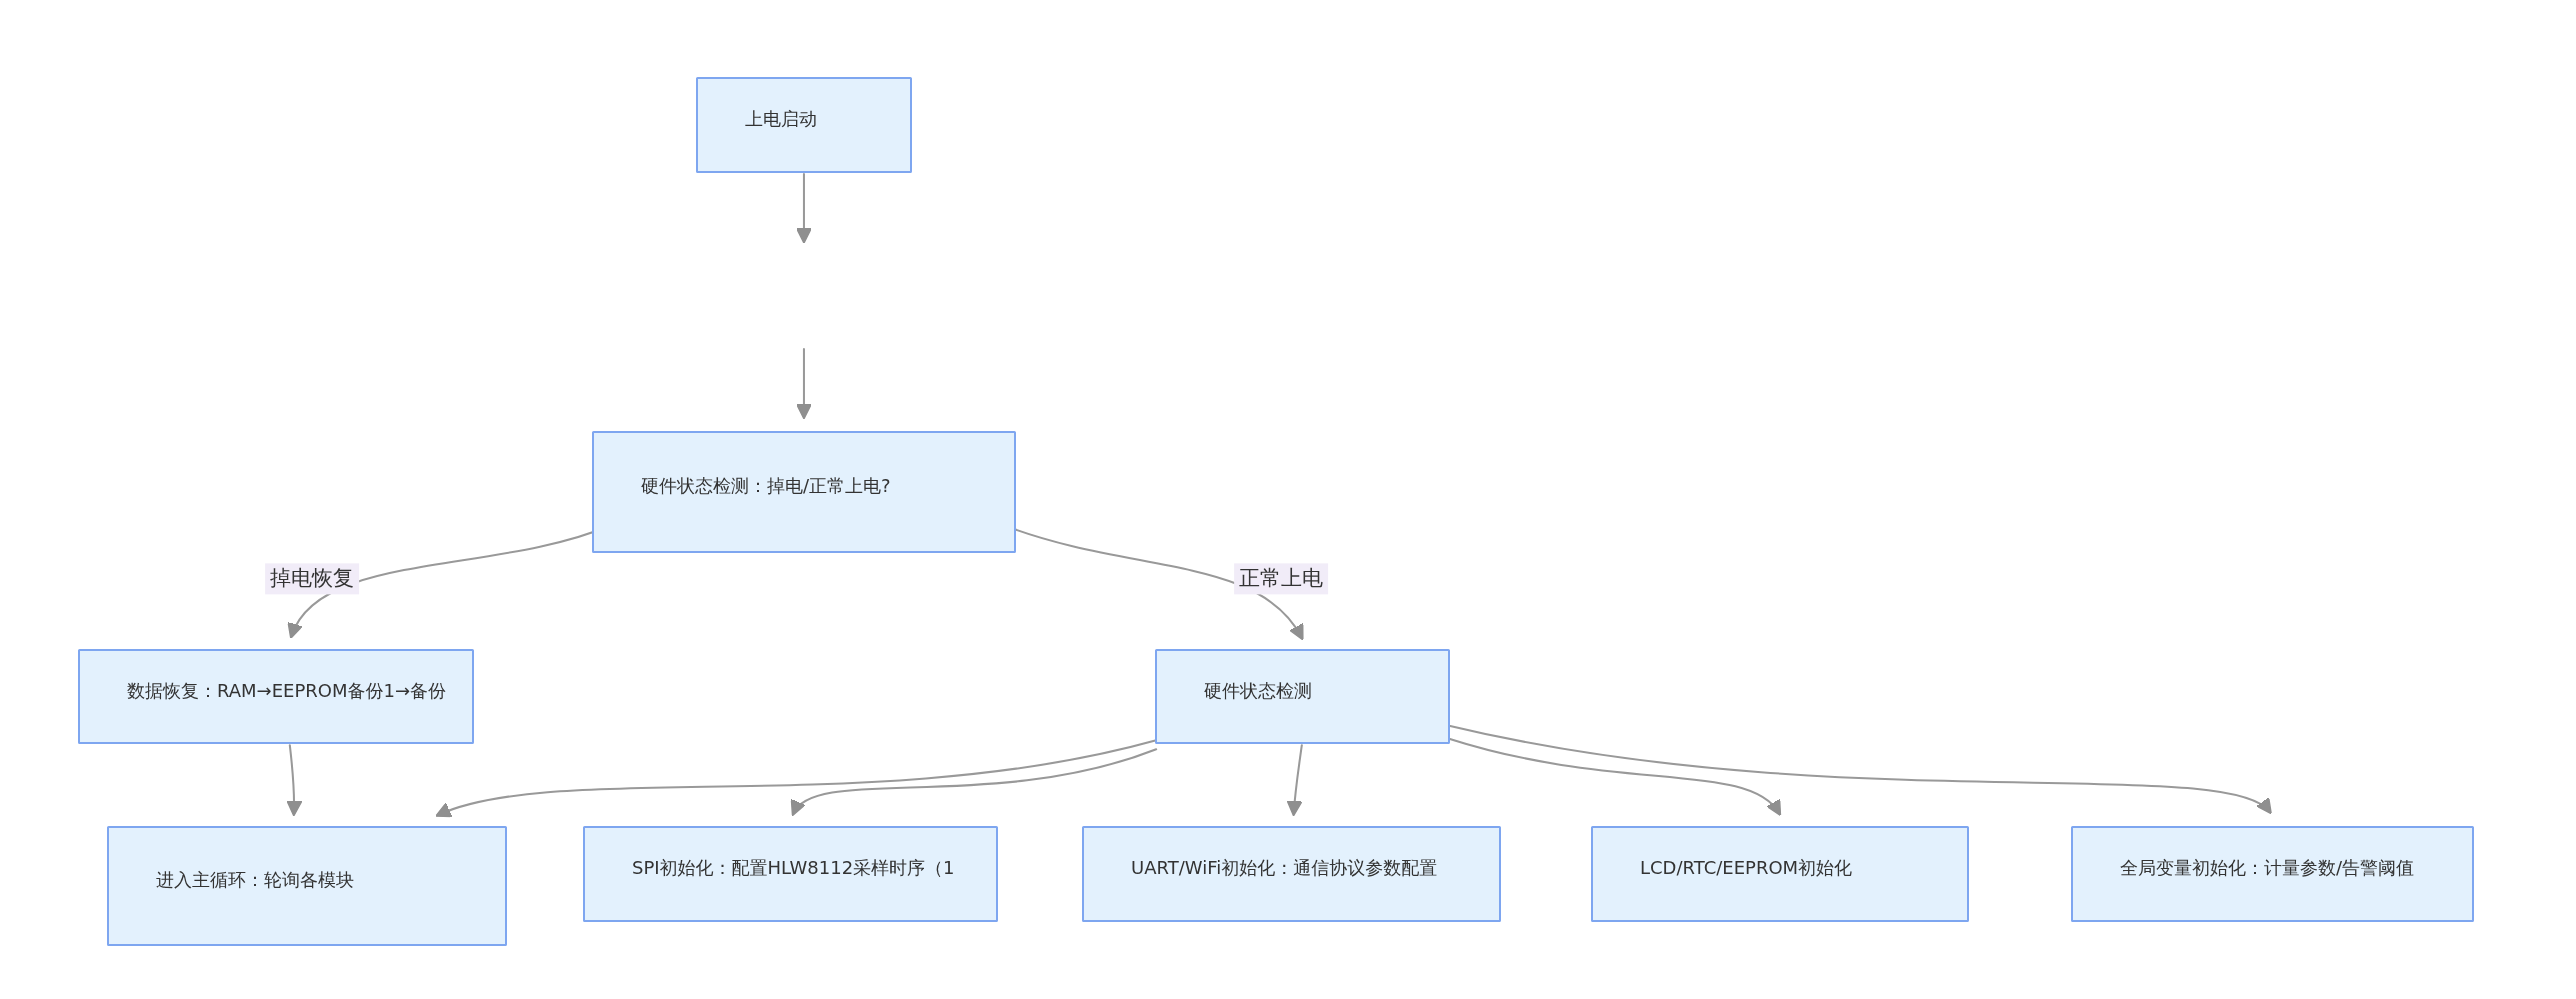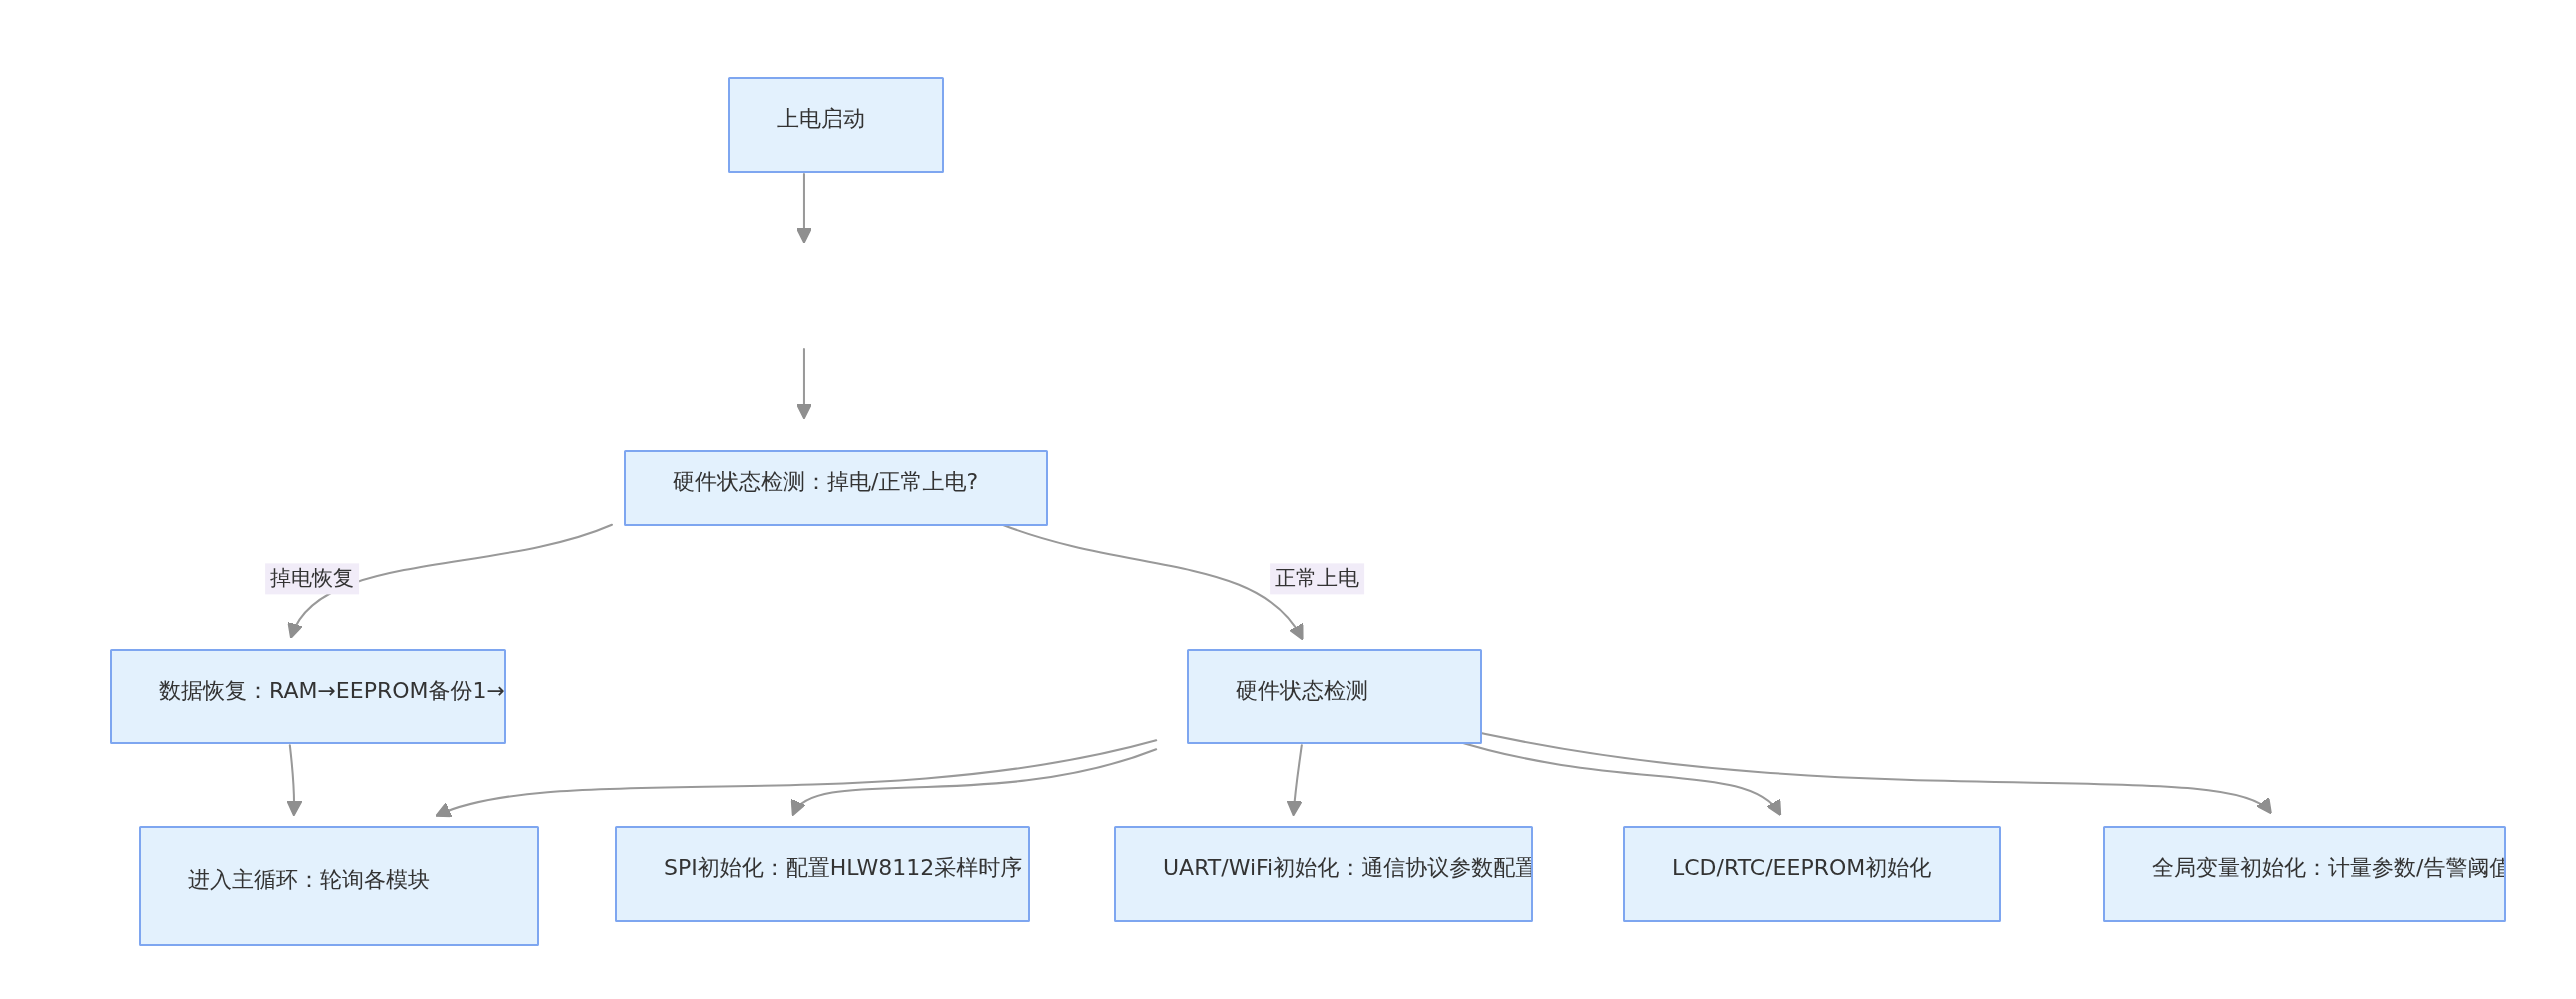--- a/index.html
+++ b/index.html
@@ -30,29 +30,28 @@
     fill: var(--arrowhead, #8F8F8F);
     stroke: var(--arrowhead, #8F8F8F);
   }
   .node {
     position: absolute;
     box-sizing: border-box;
     background: var(--node_fill, #E3F1FD);
     border: 2.4px solid var(--node_border, #7EA6F0);
     border-radius: 1.6px;
     color: var(--node_text, #333333);
-    font-size: 22px;
+    font-size: 18px;
     display: flex;
     align-items: center;
     padding-left: 47px;
     padding-right: 4.9px;
     padding-bottom: 11.4px;
     white-space: nowrap;
     overflow: hidden;
-    margin-left: 32px;
   }
   .edge-label {
     position: absolute;
     transform: translate(-50%, -50%);
     background: var(--edge_label_bg, #F1ECF8);
     color: var(--edge_label_text, #333333);
     font-size: 21px;
     line-height: 1.1;
     padding: 4.1px 4.9px;
     white-space: nowrap;
@@ -89,21 +88,21 @@
     <path class="edge" d="M1781,908 C1990,975 2150,935 2187,1000" marker-end="url(#arrowhead)"></path>
 
     <path class="edge" d="M1781,892 C2250,1005 2740,928 2790,998" marker-end="url(#arrowhead)"></path>
   </svg>
 
   <div class="node" style="left:696px; top:77px; width:216px; height:96px;">
     <span>上电启动</span>
   </div>
 
 
-  <div class="node" style="left:592px; top:450px; width:424px; height:76px;text-align:center;">
+  <div class="node" style="left:592px; top:431px; width:424px; height:122px;text-align:center;">
     <span>硬件状态检测：掉电/正常上电?</span>
   </div>
 
   <div class="node" style="left:78px; top:649px; width:396px; height:95px;">
     <span>数据恢复：RAM→EEPROM备份1→备份</span>
   </div>
 
   <div class="node" style="left:1155px; top:649px; width:295px; height:95px;">
     <span>硬件状态检测</span>
   </div>
@@ -123,16 +122,16 @@
   <div class="node" style="left:1591px; top:826px; width:378px; height:96px;align-items:center;">
     <span>LCD/RTC/EEPROM初始化</span>
   </div>
 
   <div class="node" style="left:2071px; top:826px; width:403px; height:96px;">
     <span>全局变量初始化：计量参数/告警阈值</span>
   </div>
 
   <span class="edge-label" style="left:269px; top:579px;margin-left:43px;">掉电恢复</span>
 
-  <span class="edge-label" style="left:1281px; top:579px;margin-left:36px;">正常上电</span>
+  <span class="edge-label" style="left:1281px; top:579px;">正常上电</span>
 
 </div>
 
 
 </body></html>

